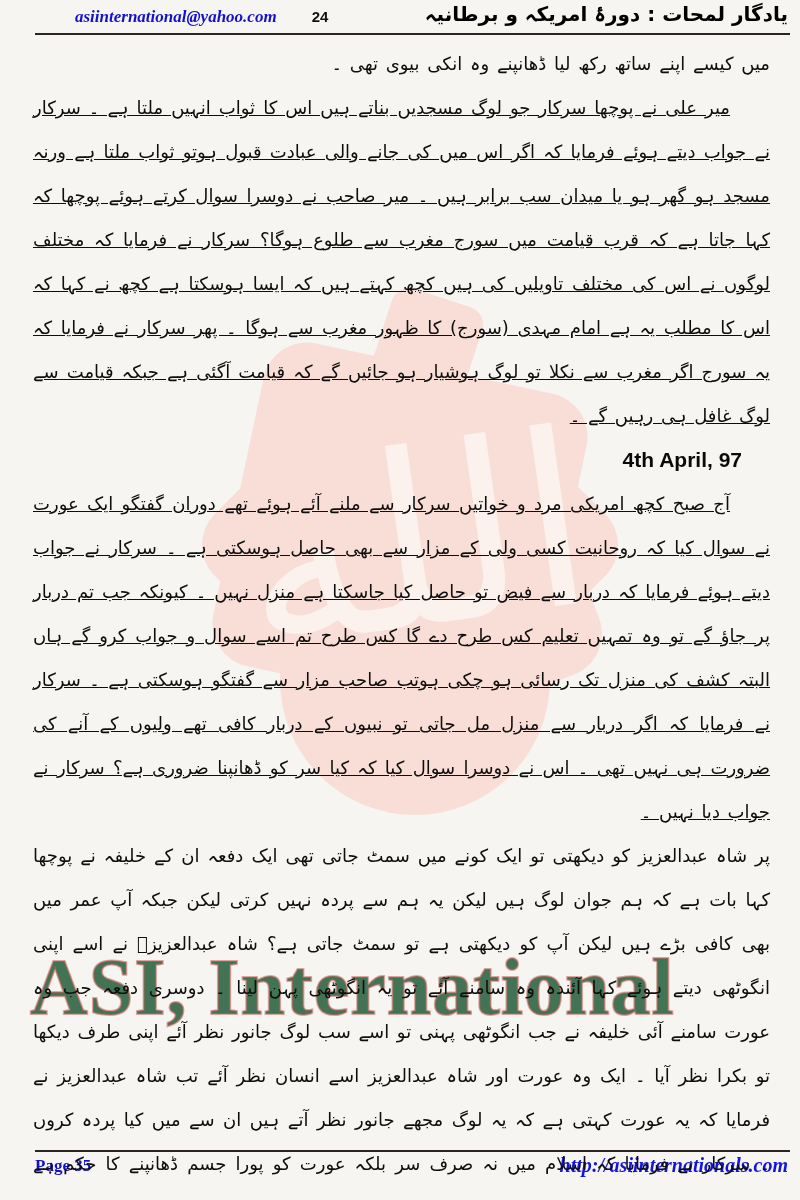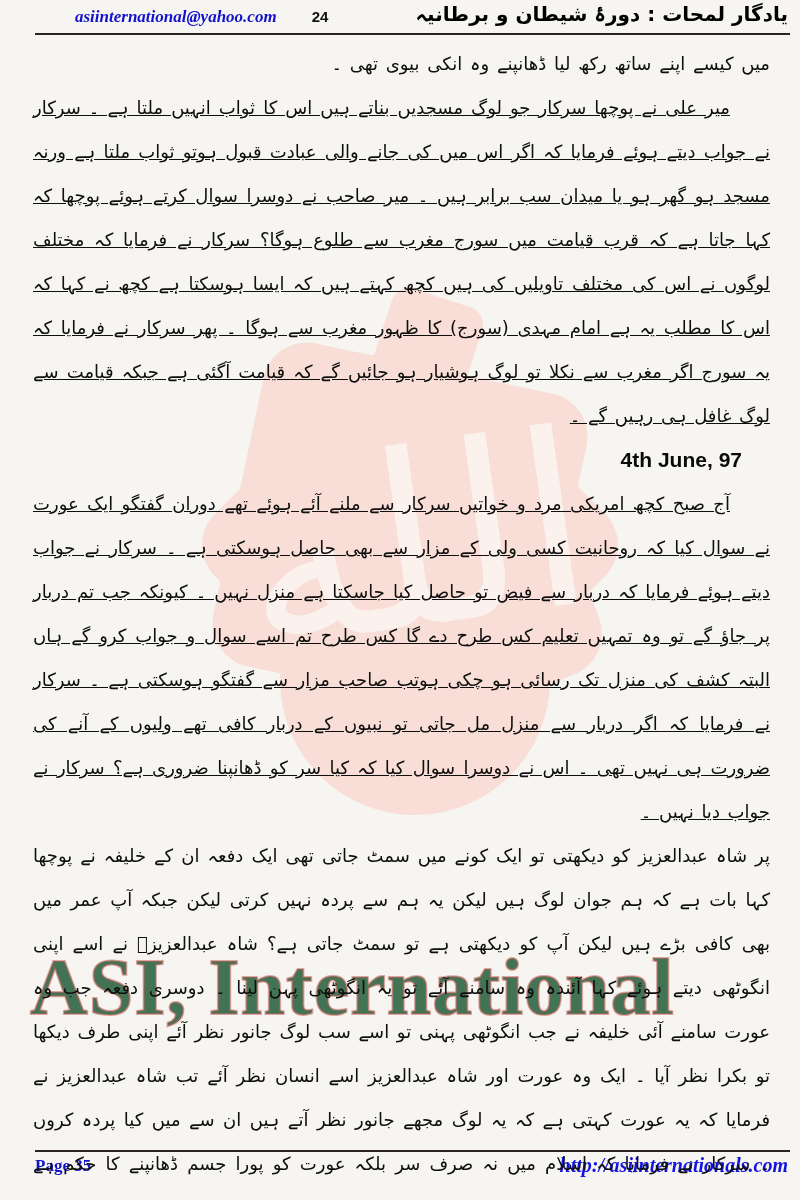--- a/index.html
+++ b/index.html
@@ -77,27 +77,27 @@
   <div class="blob b2"></div>
   <div class="blob b3"></div>
   <div class="blob b4"></div>
   <div class="blob b5"></div>
   <div class="calli">الله</div>
 </div>
 <div class="asi">ASI, International</div>
 
 <div class="email">asiinternational@yahoo.com</div>
 <div class="pagenum-top">24</div>
-<div class="title-urdu">یادگار لمحات : دورۂ شیطان و برطانیہ</div>
+<div class="title-urdu">یادگار لمحات : دورۂ امریکہ و برطانیہ</div>
 <div class="rule header"></div>
 
 <div class="content">
   <p class="urdu">میں کیسے اپنے ساتھ رکھ لیا ڈھانپنے وہ انکی بیوی تھی ۔</p>
   <p class="urdu indent">میر علی نے پوچھا سرکار جو لوگ مسجدیں بناتے ہیں اس کا ثواب انہیں ملتا ہے ۔ سرکار نے جواب دیتے ہوئے فرمایا کہ اگر اس میں کی جانے والی عبادت قبول ہوتو ثواب ملتا ہے ورنہ مسجد ہو گھر ہو یا میدان سب برابر ہیں ۔ میر صاحب نے دوسرا سوال کرتے ہوئے پوچھا کہ کہا جاتا ہے کہ قرب قیامت میں سورج مغرب سے طلوع ہوگا؟ سرکار نے فرمایا کہ مختلف لوگوں نے اس کی مختلف تاویلیں کی ہیں کچھ کہتے ہیں کہ ایسا ہوسکتا ہے کچھ نے کہا کہ اس کا مطلب یہ ہے امام مہدی (سورج) کا ظہور مغرب سے ہوگا ۔ پھر سرکار نے فرمایا کہ یہ سورج اگر مغرب سے نکلا تو لوگ ہوشیار ہو جائیں گے کہ قیامت آگئی ہے جبکہ قیامت سے لوگ غافل ہی رہیں گے ۔</p>
-  <div class="date-heading">4th June, 97</div>
+  <div class="date-heading">4th April, 97</div>
   <p class="urdu indent">آج صبح کچھ امریکی مرد و خواتیں سرکار سے ملنے آئے ہوئے تھے دوران گفتگو ایک عورت نے سوال کیا کہ روحانیت کسی ولی کے مزار سے بھی حاصل ہوسکتی ہے ۔ سرکار نے جواب دیتے ہوئے فرمایا کہ دربار سے فیض تو حاصل کیا جاسکتا ہے منزل نہیں ۔ کیونکہ جب تم دربار پر جاؤ گے تو وہ تمہیں تعلیم کس طرح دے گا کس طرح تم اسے سوال و جواب کرو گے ہاں البتہ کشف کی منزل تک رسائی ہو چکی ہوتب صاحب مزار سے گفتگو ہوسکتی ہے ۔ سرکار نے فرمایا کہ اگر دربار سے منزل مل جاتی تو نبیوں کے دربار کافی تھے ولیوں کے آنے کی ضرورت ہی نہیں تھی ۔ اس نے دوسرا سوال کیا کہ کیا سر کو ڈھانپنا ضروری ہے؟ سرکار نے جواب دیا نہیں ۔</p>
   <p class="urdu">پر شاہ عبدالعزیز کو دیکھتی تو ایک کونے میں سمٹ جاتی تھی ایک دفعہ ان کے خلیفہ نے پوچھا کہا بات ہے کہ ہم جوان لوگ ہیں لیکن یہ ہم سے پردہ نہیں کرتی لیکن جبکہ آپ عمر میں بھی کافی بڑے ہیں لیکن آپ کو دیکھتی ہے تو سمٹ جاتی ہے؟ شاہ عبدالعزیزؒ نے اسے اپنی انگوٹھی دیتے ہوئے کہا آئندہ وہ سامنے آئے تو یہ انگوٹھی پہن لینا ۔ دوسری دفعہ جب وہ عورت سامنے آئی خلیفہ نے جب انگوٹھی پہنی تو اسے سب لوگ جانور نظر آئے اپنی طرف دیکھا تو بکرا نظر آیا ۔ ایک وہ عورت اور شاہ عبدالعزیز اسے انسان نظر آئے تب شاہ عبدالعزیز نے فرمایا کہ یہ عورت کہتی ہے کہ یہ لوگ مجھے جانور نظر آتے ہیں ان سے میں کیا پردہ کروں ۔ سرکار نے فرمایا کہ اسلام میں نہ صرف سر بلکہ عورت کو پورا جسم ڈھانپنے کا حکم ہے اس کی وجہ یہ ہے کہ غیر مرد اسے دیکھ نہ پائے کیونکہ اسلام میں عورت لئے ایک ہی مرد ہے پر فرمایا کہ اسلام میں چور ڈاکو ہوا کرتے تھے صرف چند لوگوں کے ہاتھ کٹنے سے سب لوگ سدھر گئے جب سے قانون نرم ہوا یہ سب کچھ ہونے لگا جس طرح تیز ڈرائیونگ پر چالان ہو جانے کی وجہ سے لوگ اس ملک میں آہستہ گاڑی چلاتے ہیں اس طرح قانون سخت ہونے سے نظام صحیح چلتا ہے ۔ سرکار نے فرمایا کہ اگر سارے مذاہب صحیح ہوتے تو آپس میں کیوں لڑتے؟ دراصل ان میں شیطان آگیا ہے ۔</p>
 
 </div>
 
 <div class="rule footer"></div>
 <div class="page-label">Page 35</div>
 <div class="url">http://asiinternationals.com</div>
 
 </body></html>

